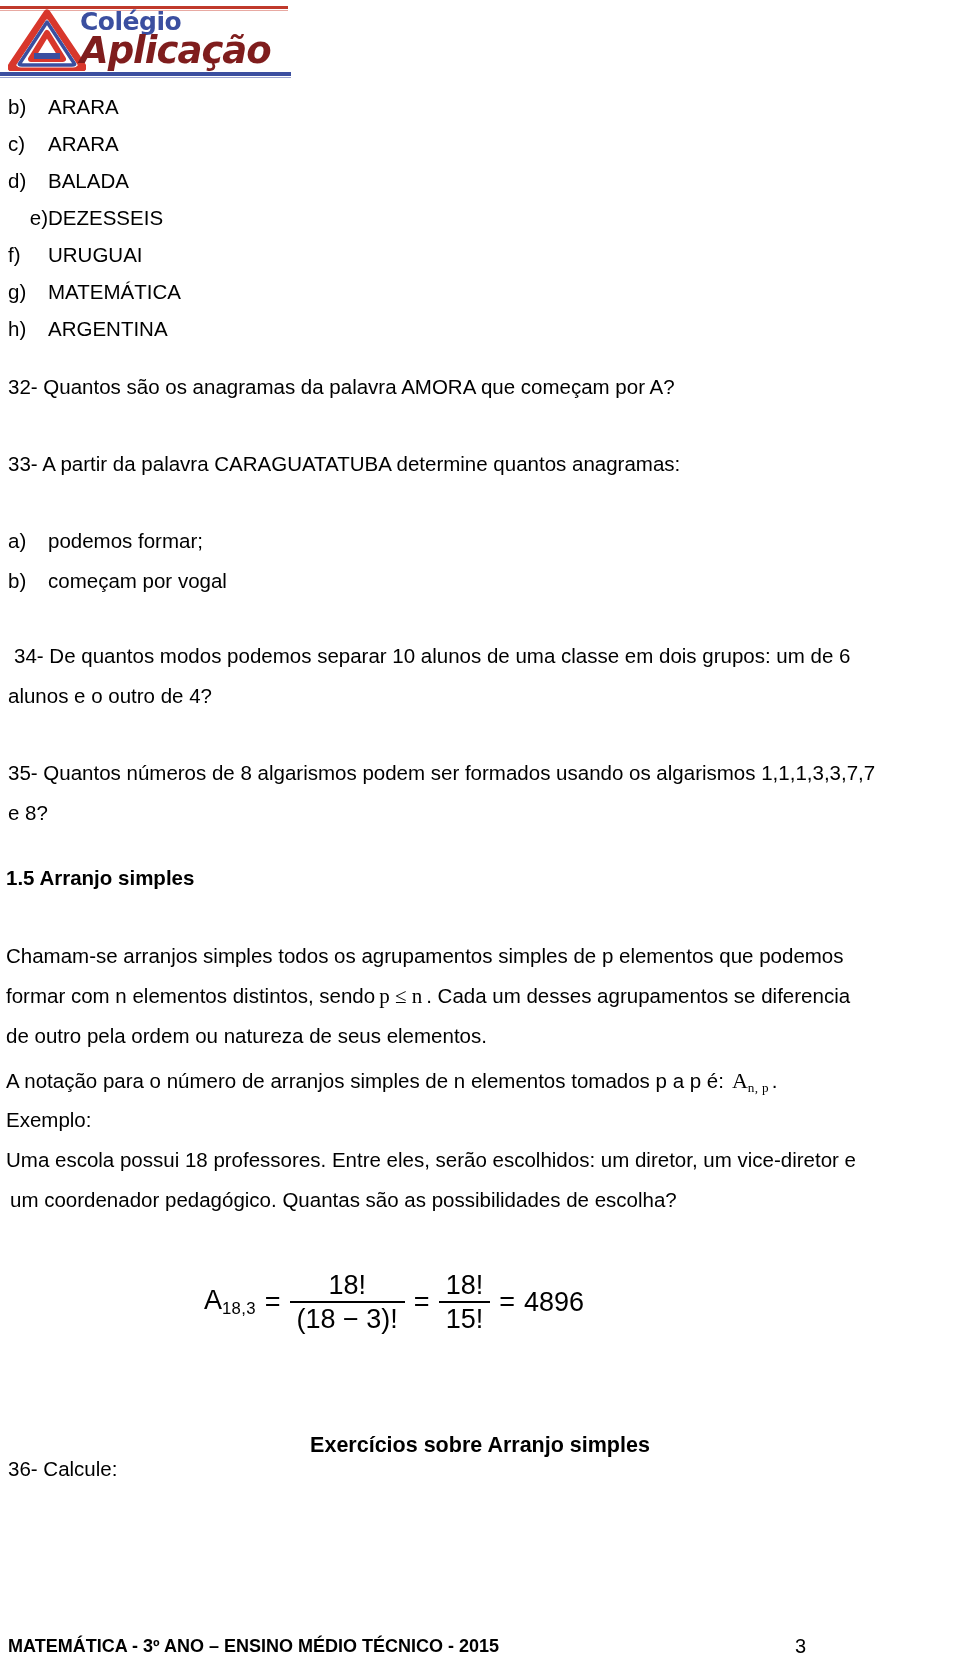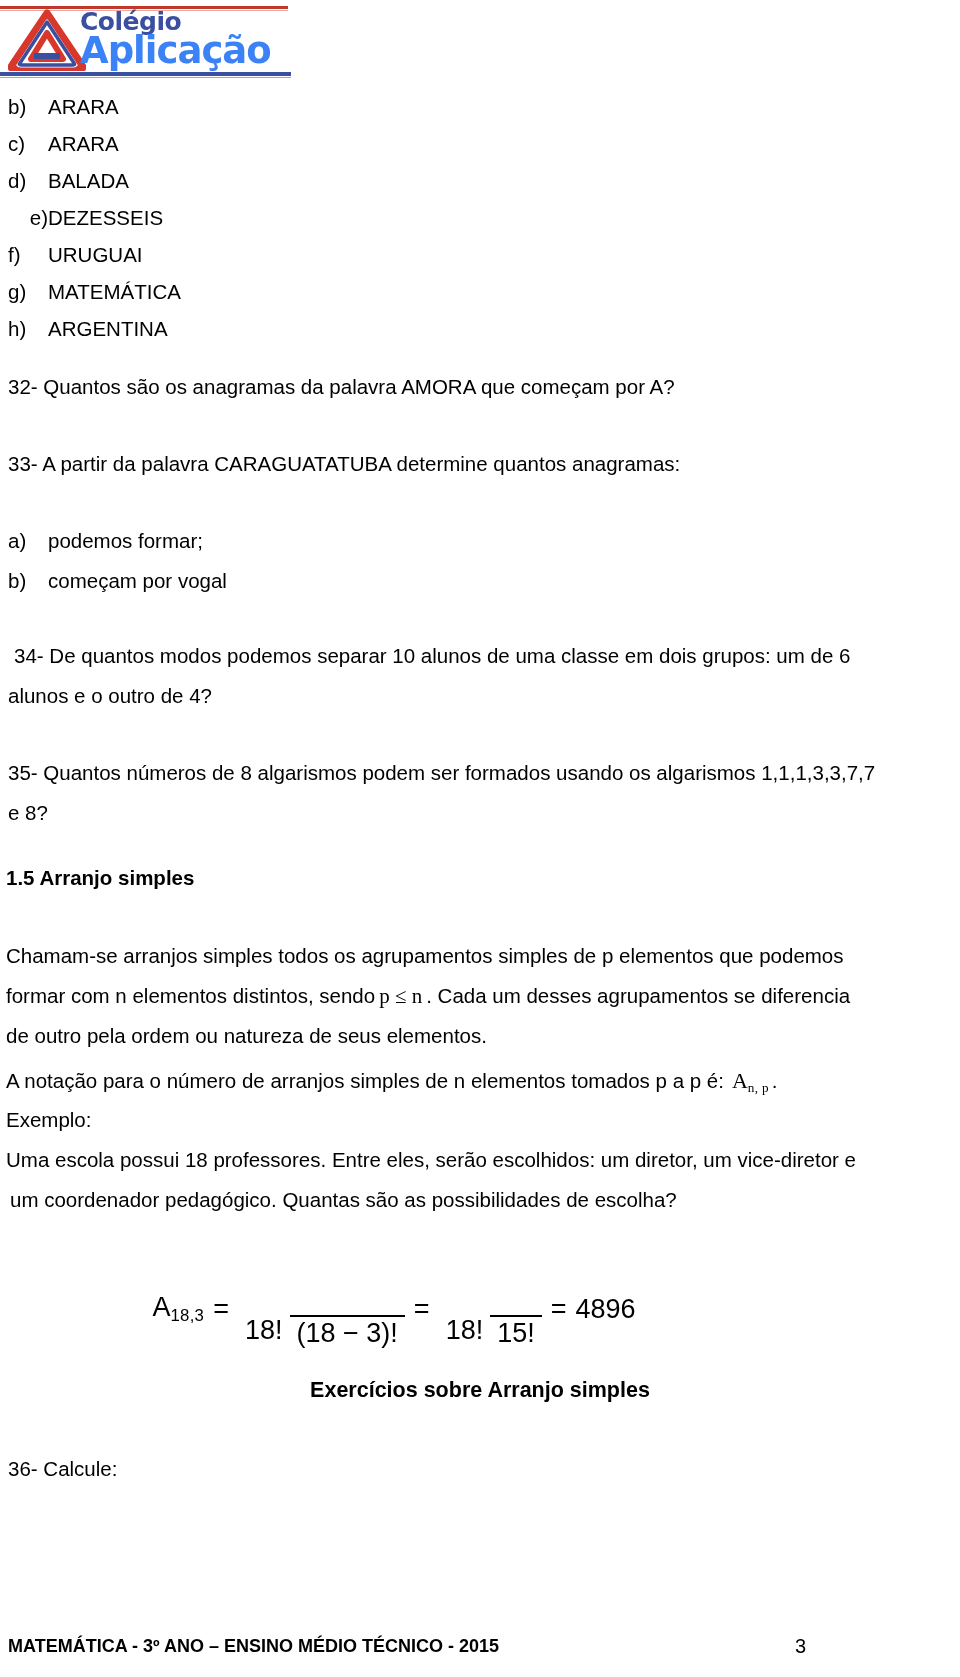--- a/index.html
+++ b/index.html
@@ -90,22 +90,23 @@
     line-height: 1;
   }
   .logo-line2 {
     position: absolute;
     left: 0;
     top: 24px;
     font-family: "DejaVu Sans", sans-serif;
     font-weight: bold;
     font-size: 37px;
     letter-spacing: -1px;
-    color: #3b82f6;
+    color: #7f1d1d;
     line-height: 1;
+    font-style: italic;
   }
 
   
   .content {
     position: absolute;
     left: 0;
     top: 86px;
     width: 960px;
   }
 
@@ -141,25 +142,24 @@
     display: inline-flex;
     align-items: center;
     justify-content: center;
     gap: 9px;
   }
   .fterm {
     display: inline-block;
   }
   .frac {
     display: inline-flex;
-    flex-direction: row;
-    align-items: flex-start;
+    flex-direction: column;
+    align-items: center;
     vertical-align: middle;
     line-height: 1.12;
-    margin-top: 45px;
   }
   .frac .num {
     padding: 0 7px 1px 7px;
   }
   .frac .den {
     border-top: 2px solid #000;
     padding: 1px 7px 0 7px;
   }
   .subsc {
     font-size: 0.62em;
@@ -314,21 +314,21 @@
         <span class="fterm">=</span>
         <span class="frac">
           <span class="num">18!</span>
           <span class="den">15!</span>
         </span>
         <span class="fterm">=</span>
         <span class="fterm">4896</span>
       </span>
     </div>
 
-    <div class="centered-title" style="top:1292px;">Exercícios sobre Arranjo simples</div>
+    <div class="centered-title" style="top:1347px;">Exercícios sobre Arranjo simples</div>
 
     <div class="line" style="left:8px; top:1371px;">36- Calcule:</div>
 
   </div>
 
   <div class="footer">
     <div class="footer-text">MATEMÁTICA - 3º ANO – ENSINO MÉDIO TÉCNICO - 2015</div>
     <div class="footer-page">3</div>
   </div>
 

